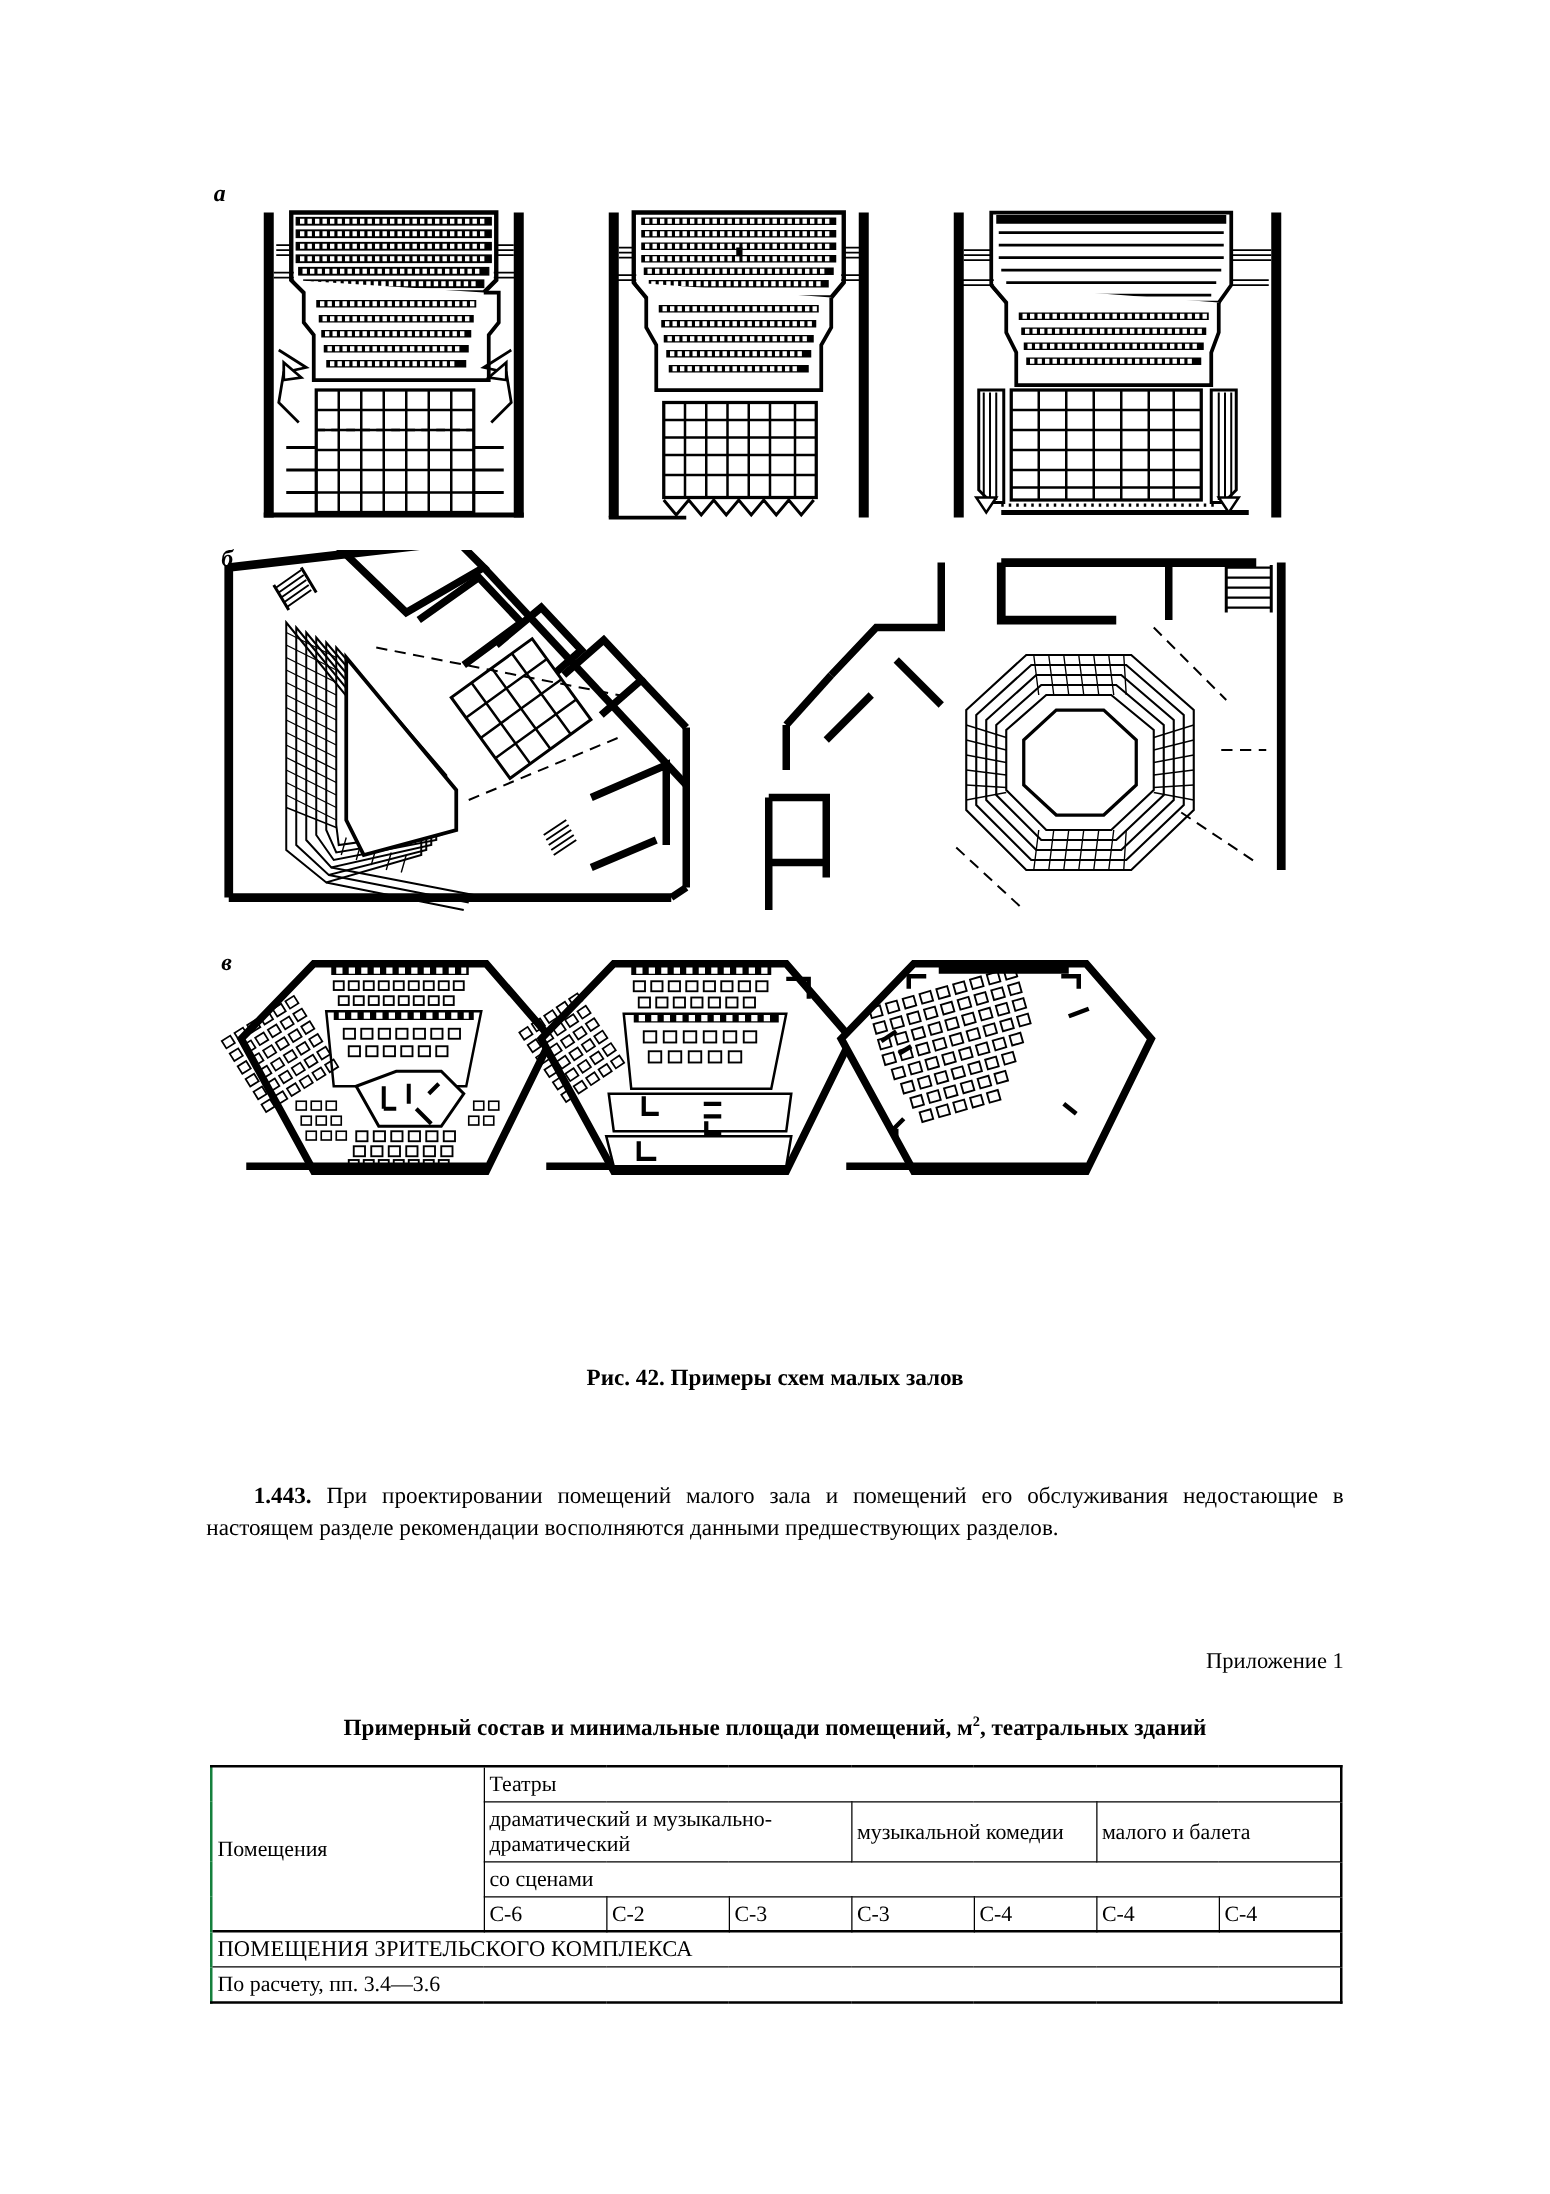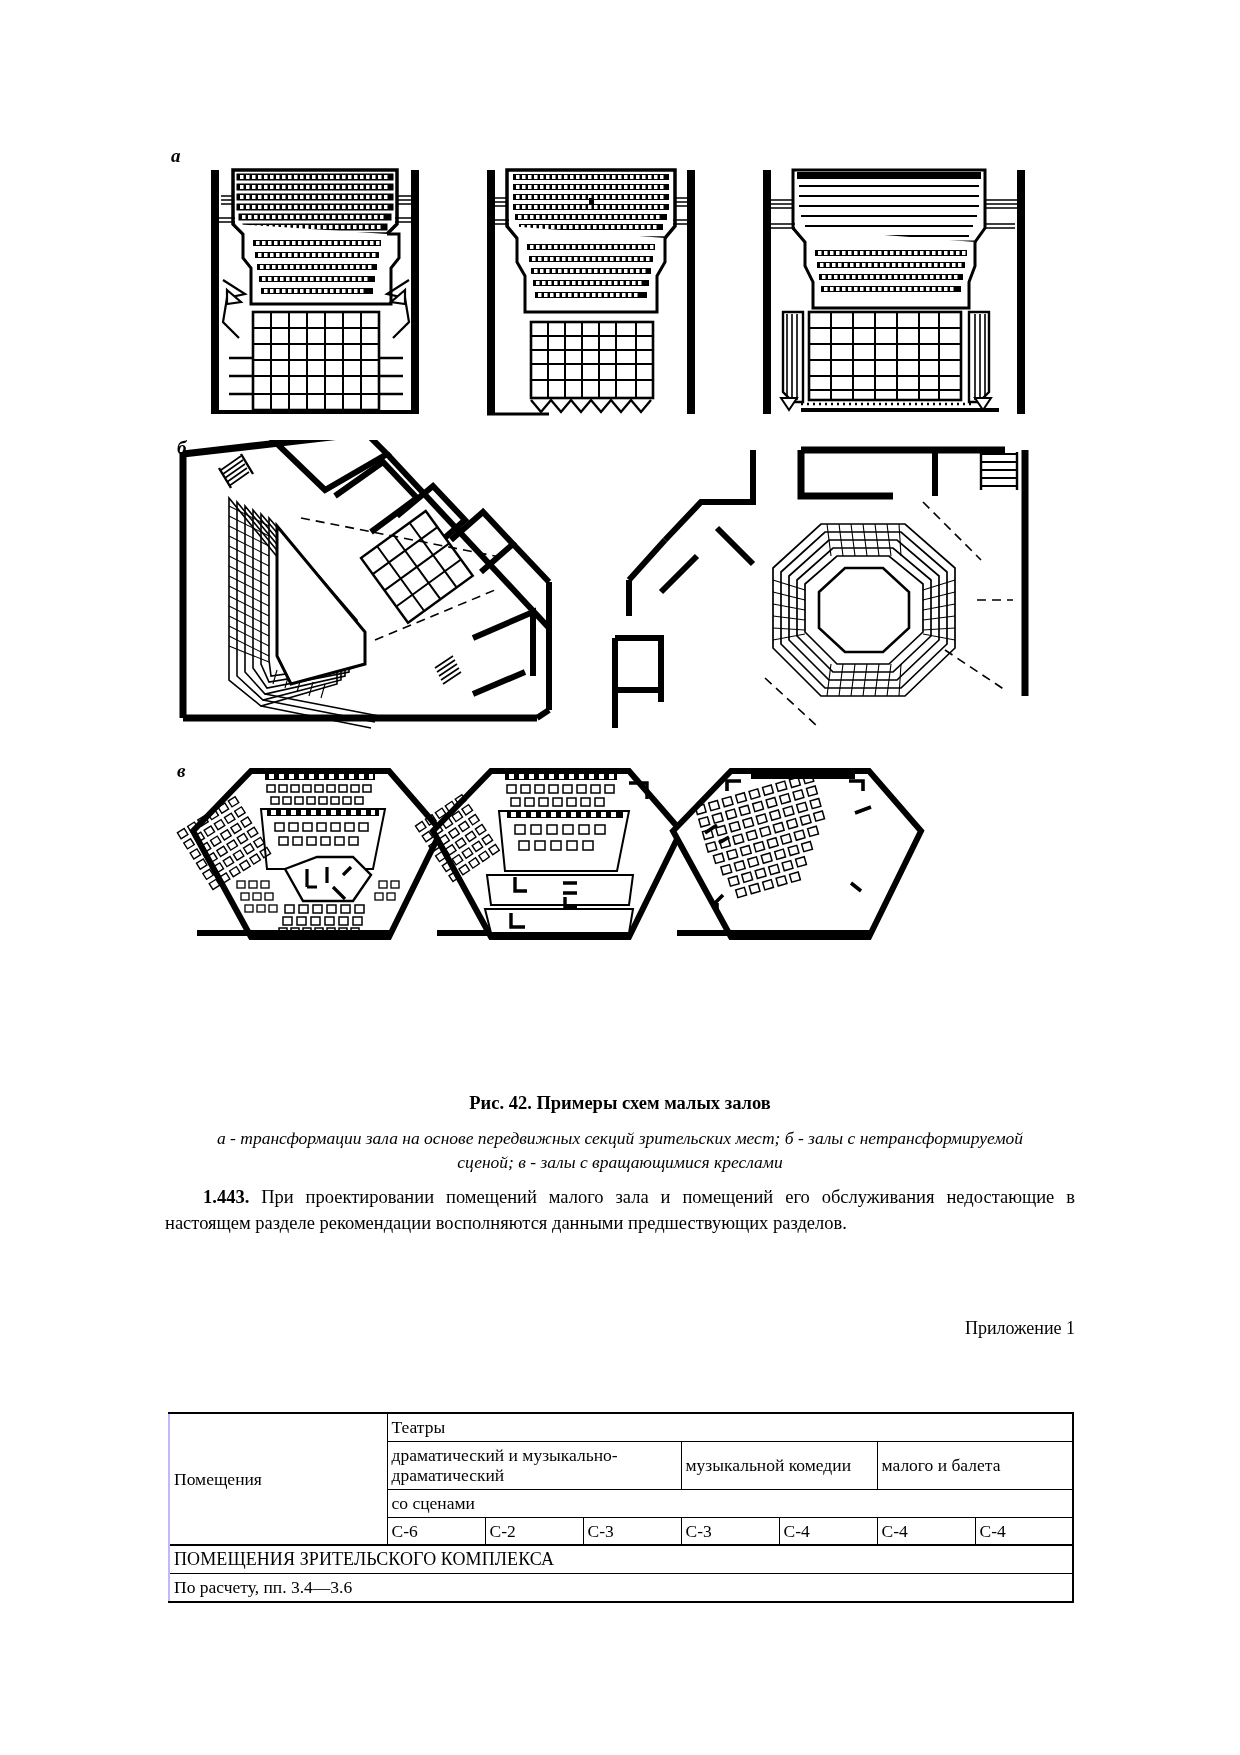--- a/index.html
+++ b/index.html
@@ -116,21 +116,21 @@
     table-layout: fixed;
   }
   table.spec td {
     border: 1px solid #000;
     padding: 3px 4px;
     text-align: left;
     vertical-align: middle;
     line-height: 1.18;
     font-weight: 400;
   }
-  table.spec td.outer-l { border-left: 2px solid #c4b5fd; }
+  table.spec td.outer-l { border-left: 2px solid #15803d; }
   table.spec td.outer-r { border-right: 2px solid #000; }
   table.spec td.outer-t { border-top: 2px solid #000; }
   table.spec td.outer-b { border-bottom: 2px solid #000; }
   table.spec td.thick-top { border-top: 2px solid #000; }
   td.section-head {
     font-weight: 700;
     letter-spacing: 0.1px;
     font-size: 18px;
   }
 </style>
@@ -1483,27 +1483,27 @@
               <path d="M194 16 L208 16 L208 26"></path>
             </g>
           </g>
         </g>
       </svg>
     </div>
   </div>
 
   <div class="fig-caption">
     <div class="fig-caption-title">Рис. 42. Примеры схем малых залов</div>
-    <div class="fig-caption-sub">а - трансформации зала на основе передвижных секций зрительских мест; б - залы с нетрансформируемой сценой; в - залы с вращающимися креслами</div>
   </div>
 
   <div class="body-para"><b>1.443.</b><span> При проектировании помещений малого зала и помещений его обслуживания недостающие в настоящем разделе рекомендации восполняются данными предшествующих разделов.</span></div>
 
   <div class="appendix-label">Приложение 1</div>
 
+  <div class="table-title"><span>Примерный состав и минимальные площади помещений, м</span><sup>2</sup><span>, театральных зданий</span></div>
 
   <div class="tbl-wrap">
     <table class="spec">
       <colgroup>
         <col style="width:218px">
         <col style="width:98px">
         <col style="width:98px">
         <col style="width:98px">
         <col style="width:98px">
         <col style="width:98px">

